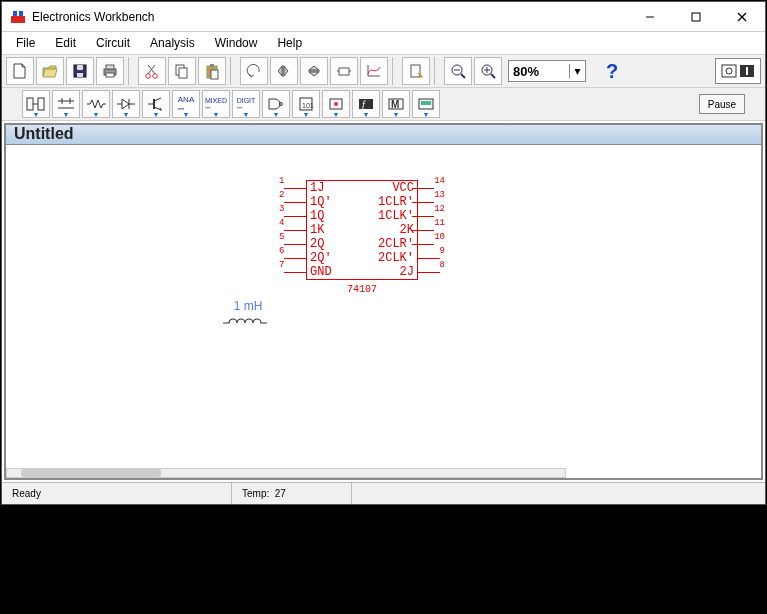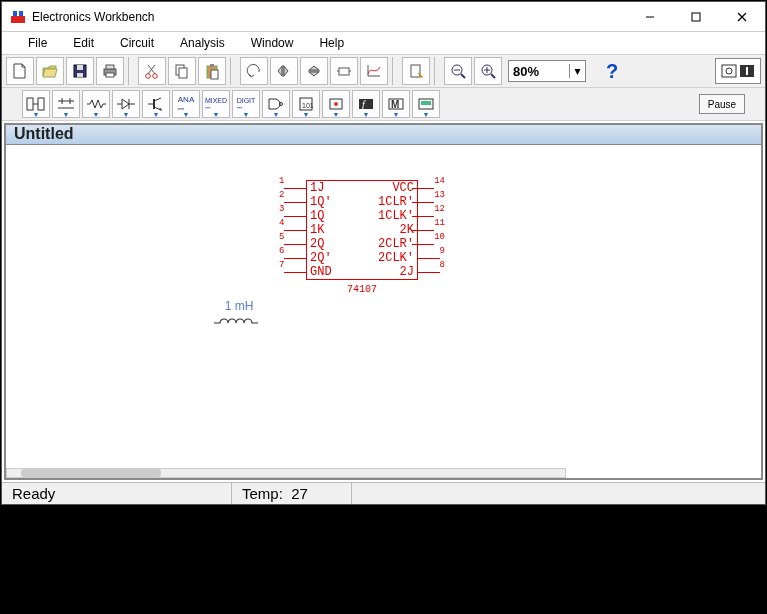--- a/index.html
+++ b/index.html
@@ -24,21 +24,21 @@
   .titlebar {
     height: 30px;
     display: flex;
     align-items: center;
     background: #fff;
     border-bottom: 1px solid #ccc;
   }
   .titlebar .icon { width: 16px; height: 16px; margin: 0 6px 0 8px; }
   .titlebar .title { flex: 1; font-size: 12px; }
   .winbtn { width: 46px; height: 30px; display:flex; align-items:center; justify-content:center; cursor:default; }
-  .menubar { height: 22px; display:flex; align-items:center; padding: 0 6px; gap: 10px; margin-left: 12px; }
+  .menubar { height: 22px; display:flex; align-items:center; padding: 0 6px; gap: 4px; }
   .menuitem { padding: 2px 8px; cursor:default; }
   .toolbar-row { display:flex; align-items:center; background:#f0f0f0; border-top:1px solid #d0d0d0; border-bottom:1px solid #d0d0d0; padding:2px 4px; gap:2px; }
   .tbbtn { width:28px; height:28px; border:1px solid #bbb; background:#fdfdfd; display:flex; align-items:center; justify-content:center; cursor:pointer; }
   .tbsep { width:6px; height:28px; border-left:1px solid #bbb; margin:0 2px; }
   .zoombox { display:flex; align-items:center; border:1px solid #888; background:#fff; height:22px; margin-left:4px; }
   .zoombox input { border:none; width:60px; font-size:13px; font-weight:bold; padding:0 4px; outline:none; }
   .zoombox .dd { width:16px; text-align:center; border-left:1px solid #888; }
   .rightctl { margin-left:auto; display:flex; gap:4px; }
   .powerbox { width:46px; height:26px; border:1px solid #888; background:#fff; display:flex; align-items:center; justify-content:center; gap:2px; }
   .pausebtn { width:46px; height:20px; border:1px solid #888; background:#f8f8f8; font-size:10px; display:flex; align-items:center; justify-content:center; }
@@ -47,38 +47,38 @@
   .ctbtn { width:28px; height:28px; border:1px solid #bbb; background:#fdfdfd; display:flex; flex-direction:column; align-items:center; justify-content:center; cursor:pointer; position:relative;}
   .ctbtn .arrow { position:absolute; bottom:-1px; left: 50%; transform:translateX(-50%); font-size:7px; color:#1a6ac9;}
   .ctbtn svg { pointer-events:none; }
   .workspace { flex:1; display:flex; flex-direction:column; border:2px solid #888; margin:2px; overflow:hidden; }
   .tabhdr { height:20px; background: linear-gradient(#d7e4f2,#b6cfe8); border-bottom:1px solid #888; display:flex; padding:0 8px; font-size:16px; color:#222;font-weight:bold;}
   .canvas { flex:1; background:#fff; position:relative; overflow:auto;}
   .scroll-bh { position:absolute; left:0; right:0; bottom:0; height:16px; }
   .scroll-bh .track { position:absolute; left:0; bottom:0; width:560px; height:10px; background:#eee; border:1px solid #ccc;}
   .scroll-bh .thumb { position:absolute; left:15px; bottom:1px; width:140px; height:8px; background:#ccc; border-radius:3px;}
   .statusbar { height:22px; border-top:1px solid #bbb; background:#f0f0f0; display:flex; align-items:center; }
-  .statuscell { border-right:1px solid #bbb; padding:0 10px; height:100%; display:flex; align-items:center; font-size:15px; }
+  .statuscell { border-right:1px solid #bbb; padding:0 10px; height:100%; display:flex; align-items:center; font-size:10px; }
   .statuscell.w1 { width:230px; }
   .statuscell.w2 { width:120px; }
   
   .chip { position:absolute; left:300px; top:35px; color:#d00; font-family: "Courier New", monospace; font-size:12px; }
   .chipbody { border:1.5px solid #d00; width:112px; position:relative; background:transparent;}
   .pinrow { display:flex; justify-content:space-between; height:14px; align-items:center; padding:0 3px; }
   .lead { width:22px; border-top:1.2px solid #d00; }
   .num { font-size:9px; color:#d00; position:relative; top:-7px; }
   .numL { margin-right:0px; }
   .numR { margin-left:0px; }
   .pinstack { position:absolute; top:0; }
   .pinstack.left { left:-28px; }
   .pinstack.right { right:-28px; text-align:right;}
   .pinstack div { height:14px; display:flex; align-items:center;}
   .pinstack.right div { justify-content:flex-end;}
   .chipname { text-align:center; color:#d00; margin-top:4px; font-size:10px;}
-  .inductor { position:absolute; left:208px; top:154px; text-align:center; font-family:"Segoe UI",sans-serif;}
+  .inductor { position:absolute; left:217px; top:154px; text-align:center; font-family:"Segoe UI",sans-serif;}
   .inductor .val { color:#5a7ad8; font-size:12px; margin-bottom:2px;}
   .inductor svg { display:block; }
   .help { width:28px; height:28px; display:flex; align-items:center; justify-content:center; font-size:20px; font-weight:bold; color:#1144cc; margin-left:10px;}
 </style>
 </head>
 <body>
 
 <div class="window">
 
   <div class="titlebar">

